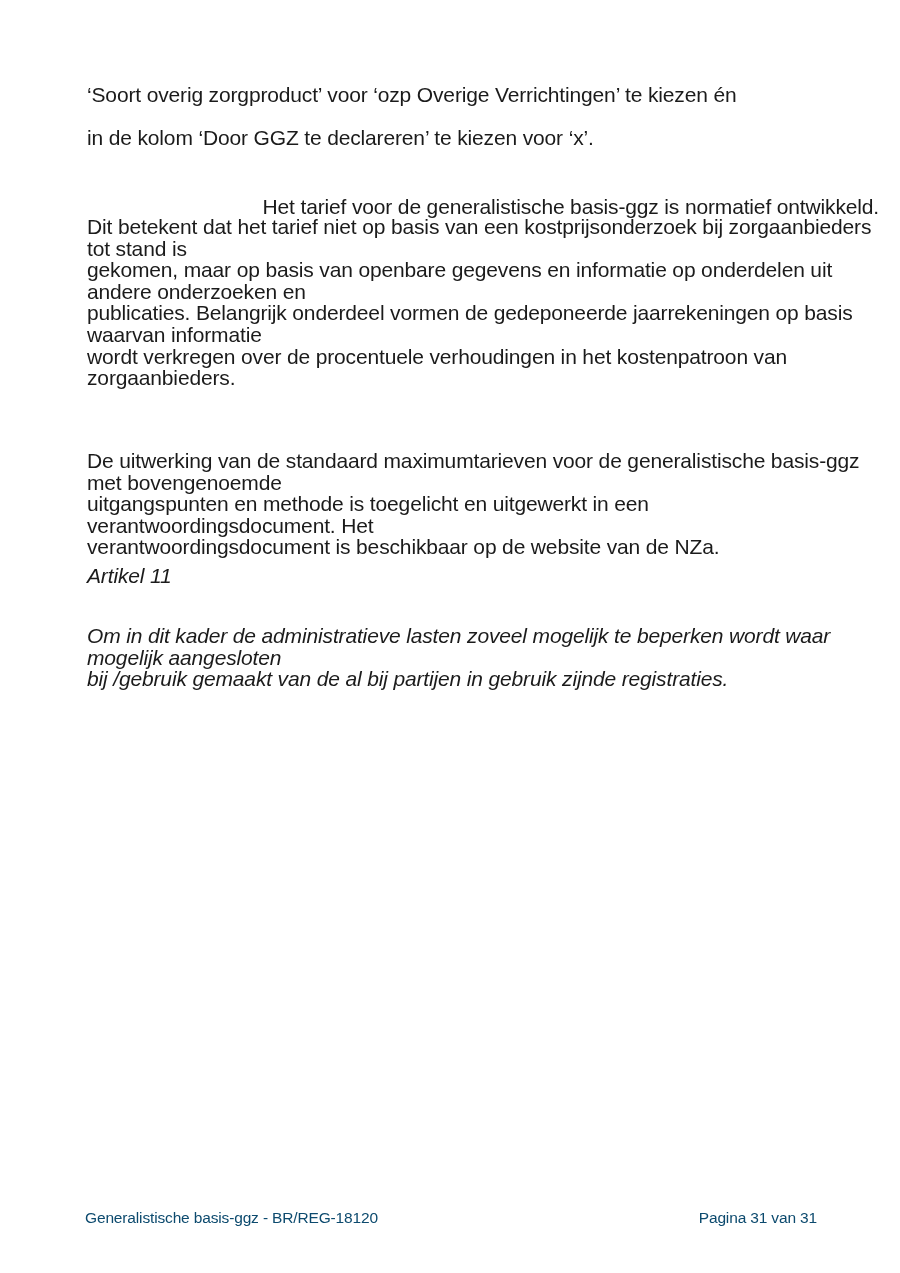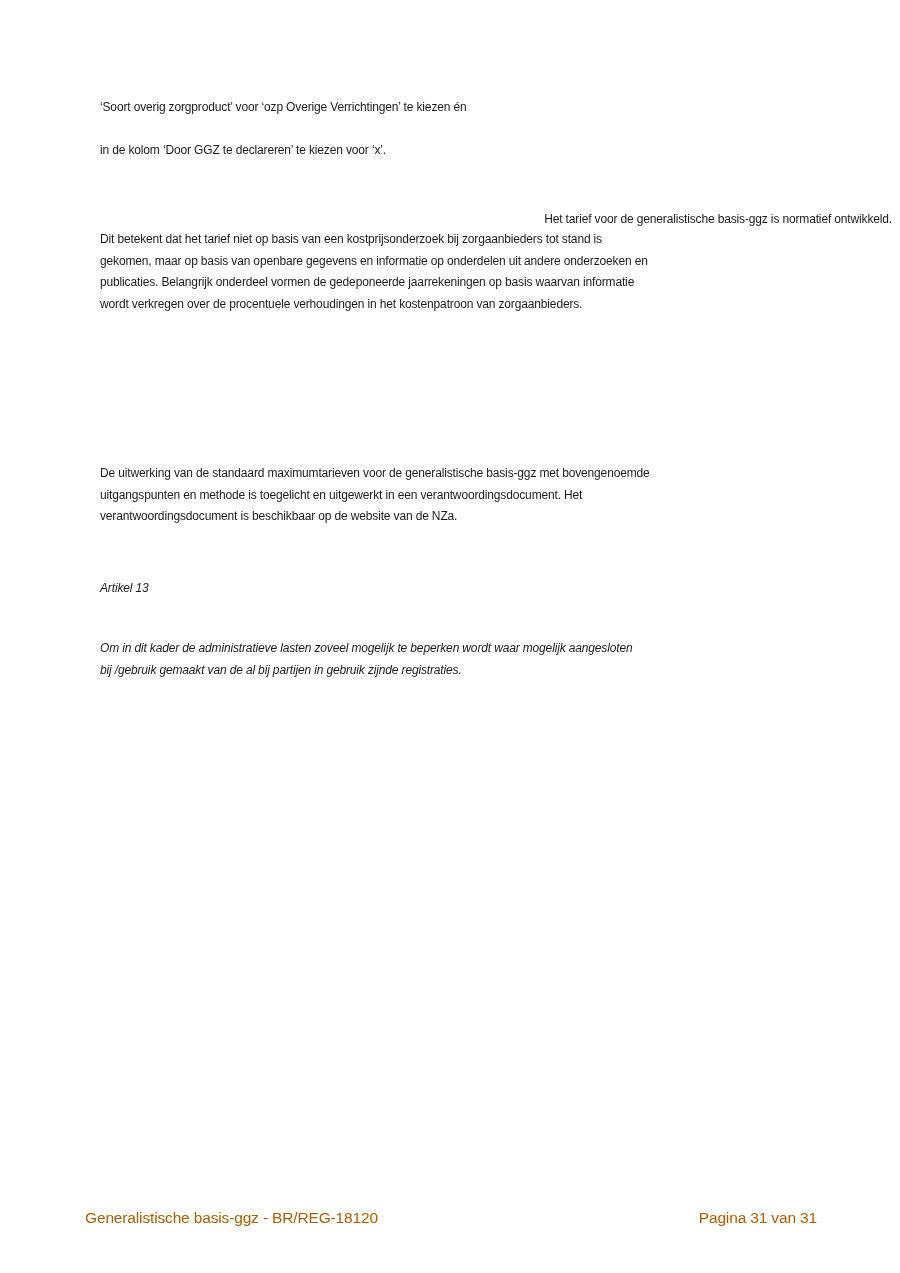--- a/index.html
+++ b/index.html
@@ -17,22 +17,22 @@
   }
   .doc-page {
     position: absolute;
     inset: 0;
     background: #ffffff;
   }
   .block {
     position: absolute;
     left: 85px;
     width: 792px;
-    margin: 15px;
-    font-size: 12px;
+    margin: 2px;
+    font-size: 21px;
     line-height: 21.6px;
     letter-spacing: -0.15px;
     white-space: pre-line;
     color: #1b1b1b;
   }
   .heading-italic {
     font-style: italic;
   }
   .b0 { top: 82px; }
   .b1 { top: 125px; }
@@ -47,21 +47,21 @@
   .footer {
     position: absolute;
     left: 85px;
     top: 1207px;
     width: 732px;
     display: flex;
     justify-content: space-between;
     font-size: 15.5px;
     line-height: 21.6px;
     letter-spacing: -0.15px;
-    color: #a16207;
+    color: #0c4a6e;
   }
 </style>
 </head>
 <body>
 
 <div class="doc-page">
 
   <p class="block b0">‘Soort overig zorgproduct’ voor ‘ozp Overige Verrichtingen’ te kiezen én</p>
 
   <p class="block b1">in de kolom ‘Door GGZ te declareren’ te kiezen voor ‘x’.</p>
@@ -73,21 +73,21 @@
 gekomen, maar op basis van openbare gegevens en informatie op onderdelen uit andere onderzoeken en
 publicaties. Belangrijk onderdeel vormen de gedeponeerde jaarrekeningen op basis waarvan informatie
 wordt verkregen over de procentuele verhoudingen in het kostenpatroon van zorgaanbieders.</p>
 
 
 
   <p class="block b7">De uitwerking van de standaard maximumtarieven voor de generalistische basis-ggz met bovengenoemde
 uitgangspunten en methode is toegelicht en uitgewerkt in een verantwoordingsdocument. Het
 verantwoordingsdocument is beschikbaar op de website van de NZa.</p>
 
-  <p class="block b8 heading-italic">Artikel 13</p>
+  <p class="block b8 heading-italic">Artikel 11</p>
 
   <p class="block b9">Om in dit kader de administratieve lasten zoveel mogelijk te beperken wordt waar mogelijk aangesloten
 bij /gebruik gemaakt van de al bij partijen in gebruik zijnde registraties.</p>
 
   <div class="footer">
     <span>Generalistische basis-ggz - BR/REG-18120</span>
     <span>Pagina 31 van 31</span>
   </div>
 
 </div>

